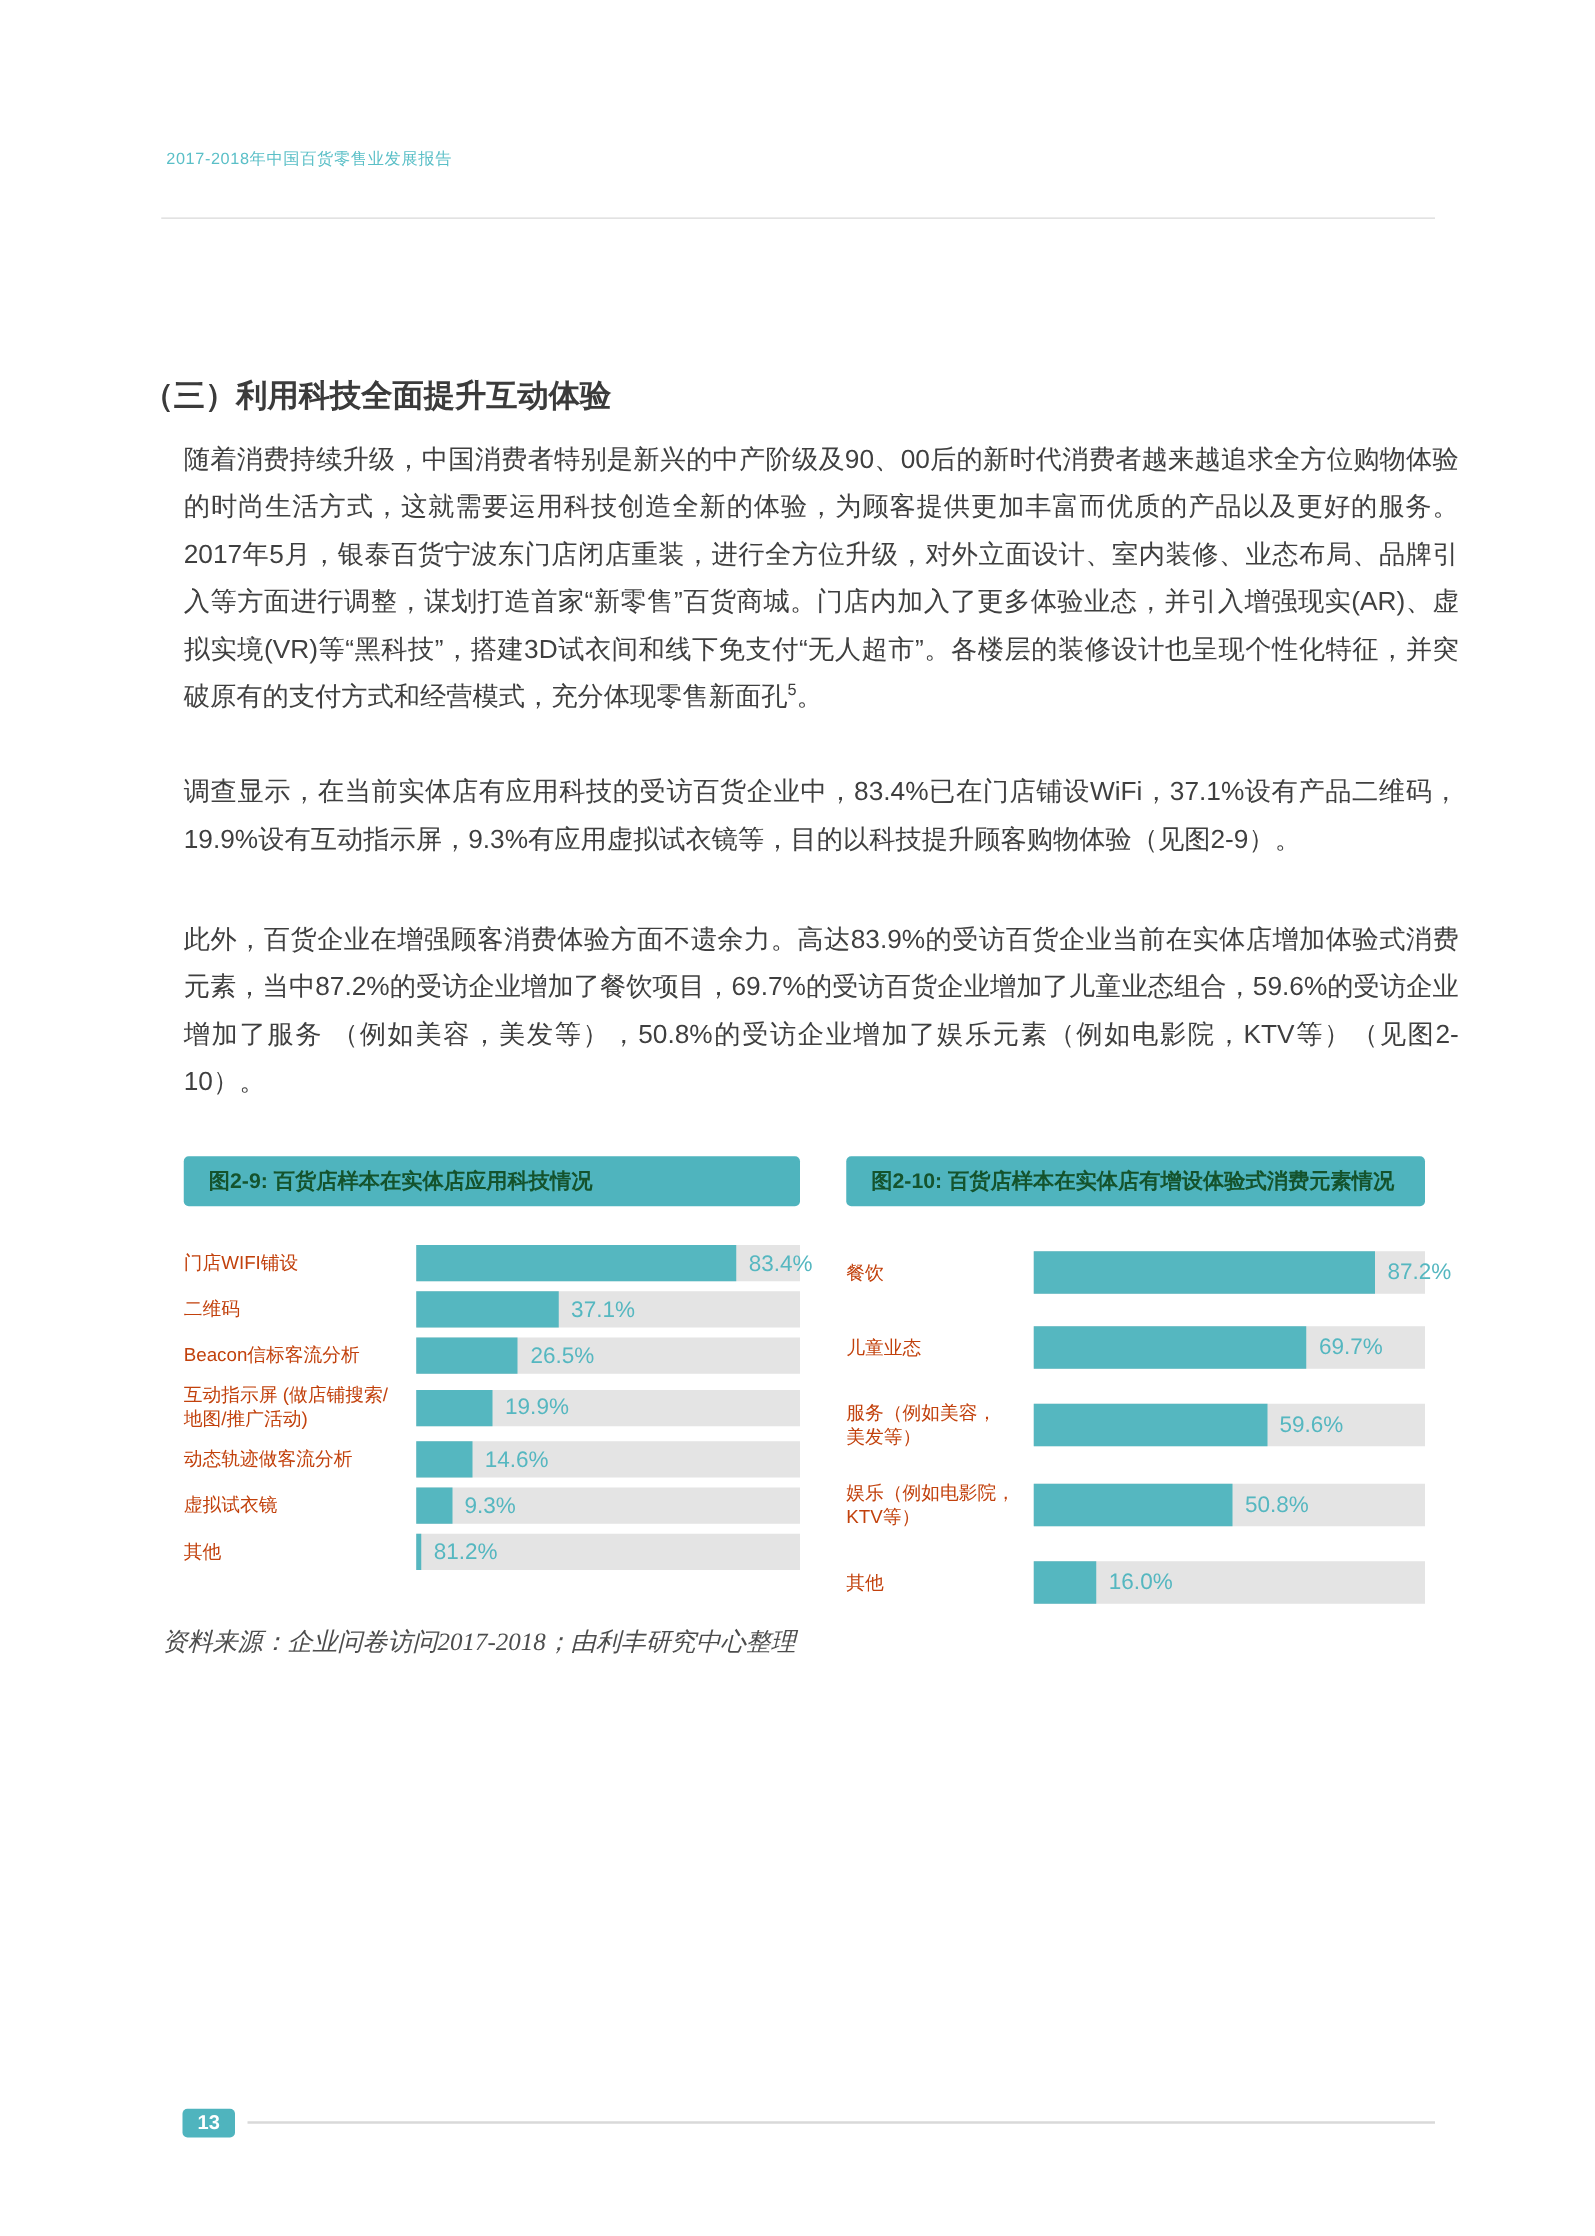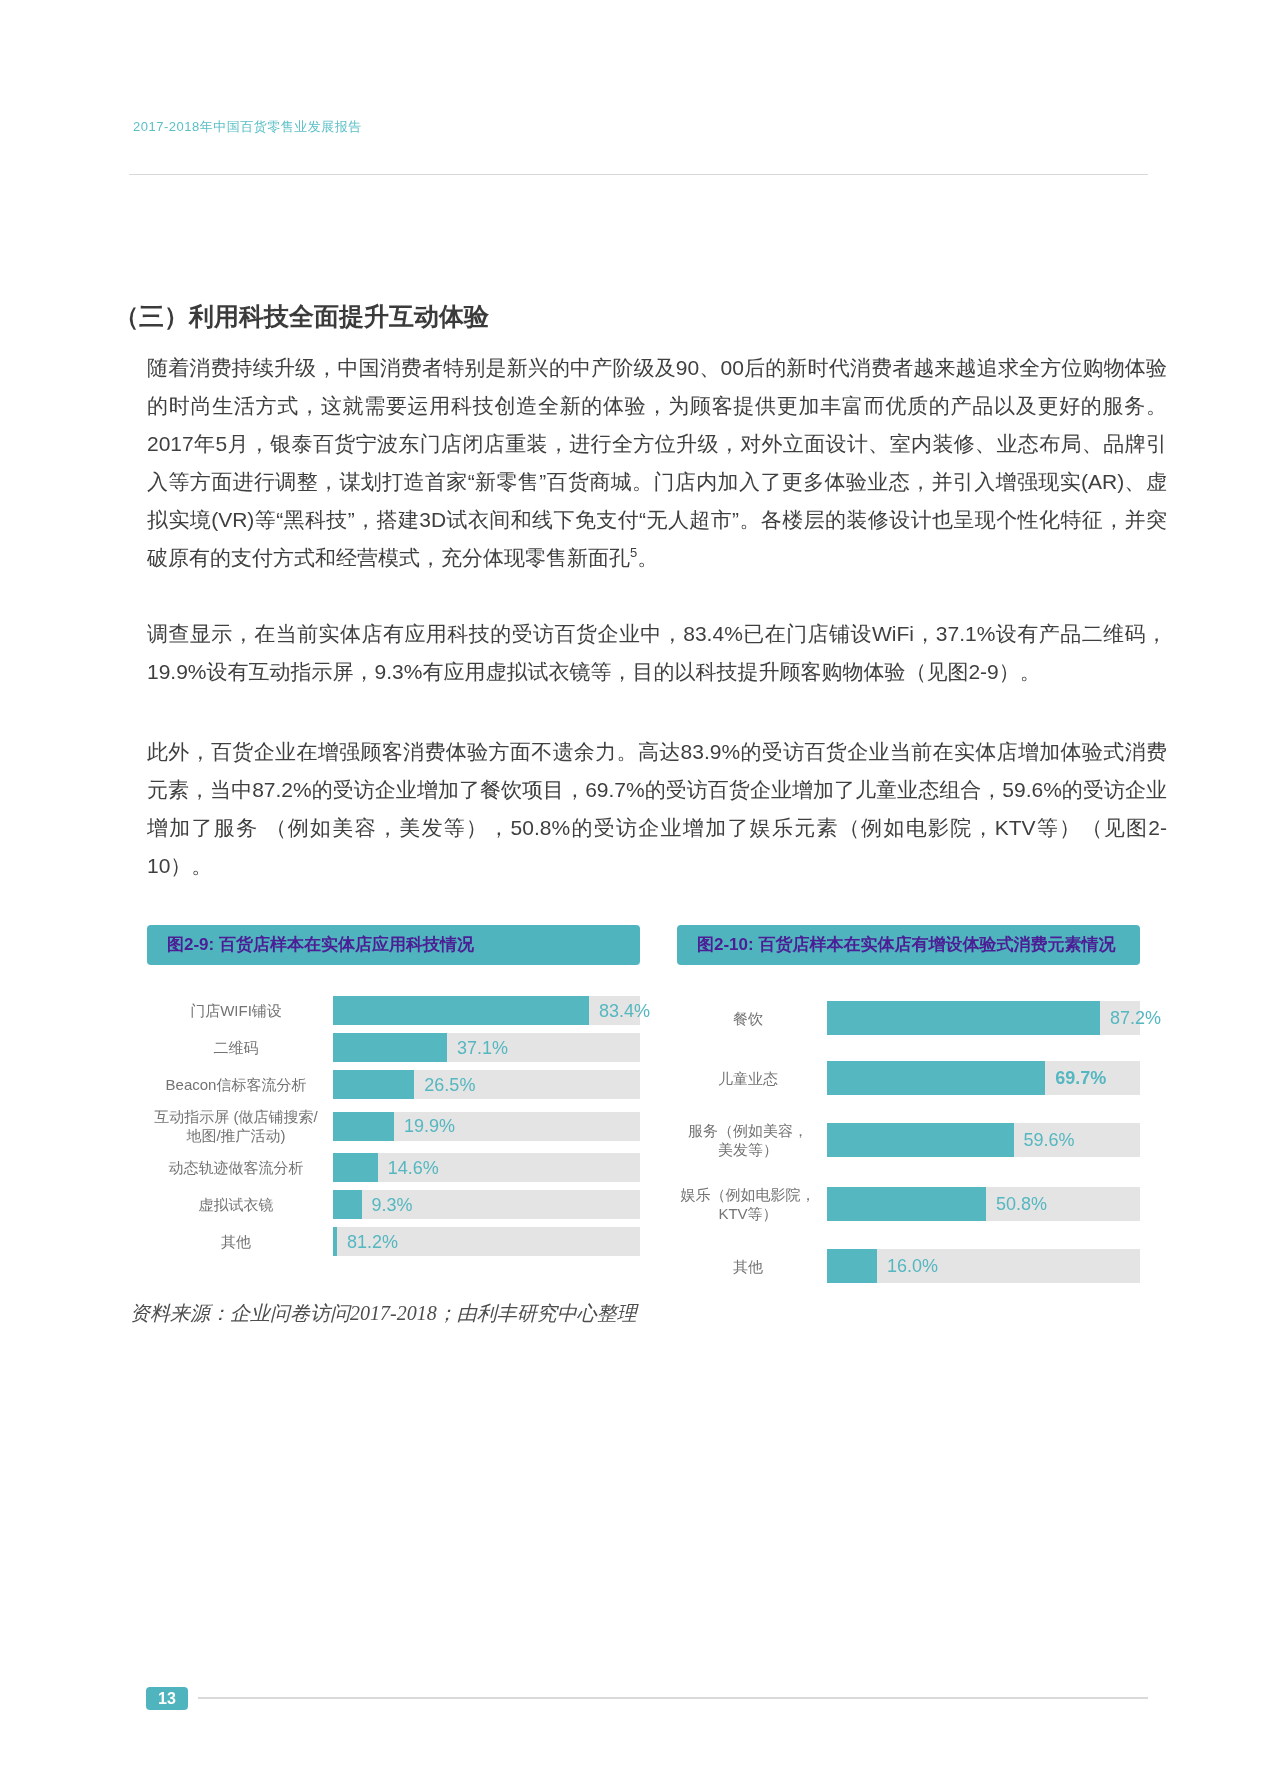--- a/index.html
+++ b/index.html
@@ -48,37 +48,37 @@
   .para sup { font-size: 13px; line-height: 0; }
 
   .chart { position: absolute; top: 925px; }
   .chart1 { left: 147px; width: 493px; }
   .chart2 { left: 677px; width: 463px; }
   .chart-title {
     height: 40px;
     box-sizing: border-box;
     border-radius: 4px;
     background: var(--teal, #4fb4be);
-    color: #4c1d95;
+    color: #14532d;
     font-weight: bold;
     font-size: 17px;
     line-height: 40px;
     padding-left: 20px;
     white-space: nowrap;
   }
   .chart-rows { display: flex; flex-direction: column; }
   .chart1 .chart-rows { margin-top: 31px; gap: 8px; }
   .chart2 .chart-rows { margin-top: 36px; gap: 26px; }
   .bar-row { display: flex; align-items: center; }
   .bar-label {
     flex: none;
-    text-align: center;
+    text-align: left;
     font-size: 15px;
     line-height: 19px;
-    color: #737373;
+    color: #c2410c;
     white-space: pre-line;
     margin-right: 8px;
   }
   .chart1 .bar-label { width: 178px; }
   .chart2 .bar-label { width: 142px; }
   .bar-track {
     position: relative;
     flex: 1;
     background: var(--track, #e4e4e4);
   }
@@ -204,21 +204,21 @@
           <div class="bar-label">餐饮</div>
           <div class="bar-track">
             <div class="bar-fill" style="width: 87.2%;"></div>
             <span class="bar-value" style="left: calc(87.2% + 10px);">87.2%</span>
           </div>
         </div>
         <div class="bar-row">
           <div class="bar-label">儿童业态</div>
           <div class="bar-track">
             <div class="bar-fill" style="width: 69.7%;"></div>
-            <span class="bar-value" style="left: calc(69.7% + 10px); font-weight: bold;">69.7%</span>
+            <span class="bar-value" style="left: calc(69.7% + 10px);">69.7%</span>
           </div>
         </div>
         <div class="bar-row">
           <div class="bar-label">服务（例如美容，
 美发等）</div>
           <div class="bar-track">
             <div class="bar-fill" style="width: 59.6%;"></div>
             <span class="bar-value" style="left: calc(59.6% + 10px);">59.6%</span>
           </div>
         </div>

